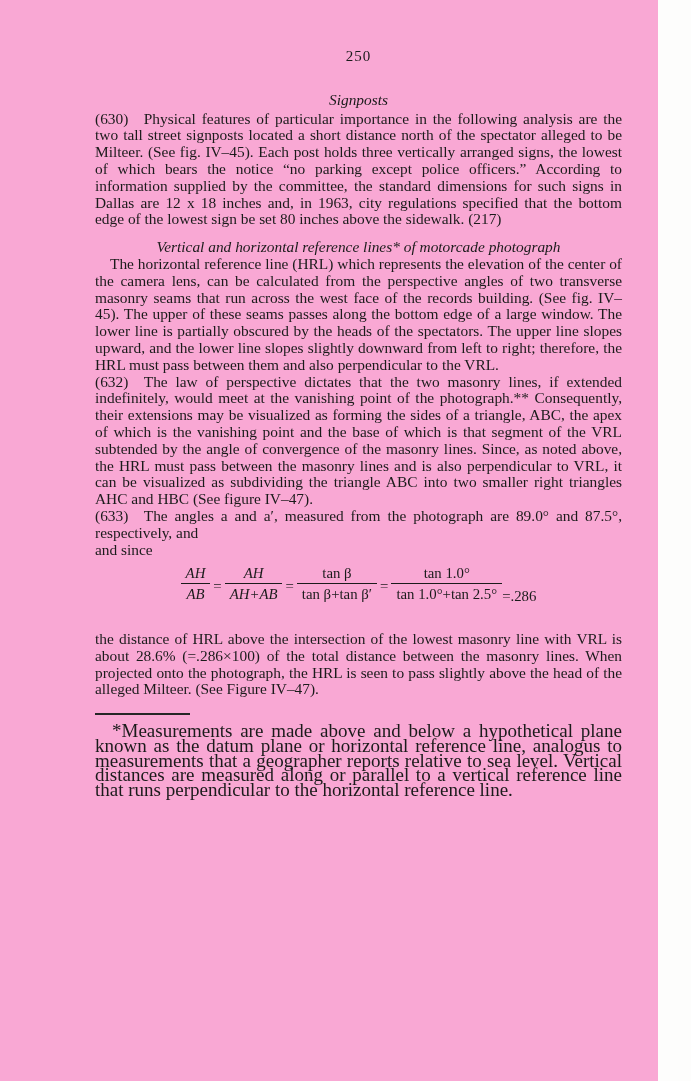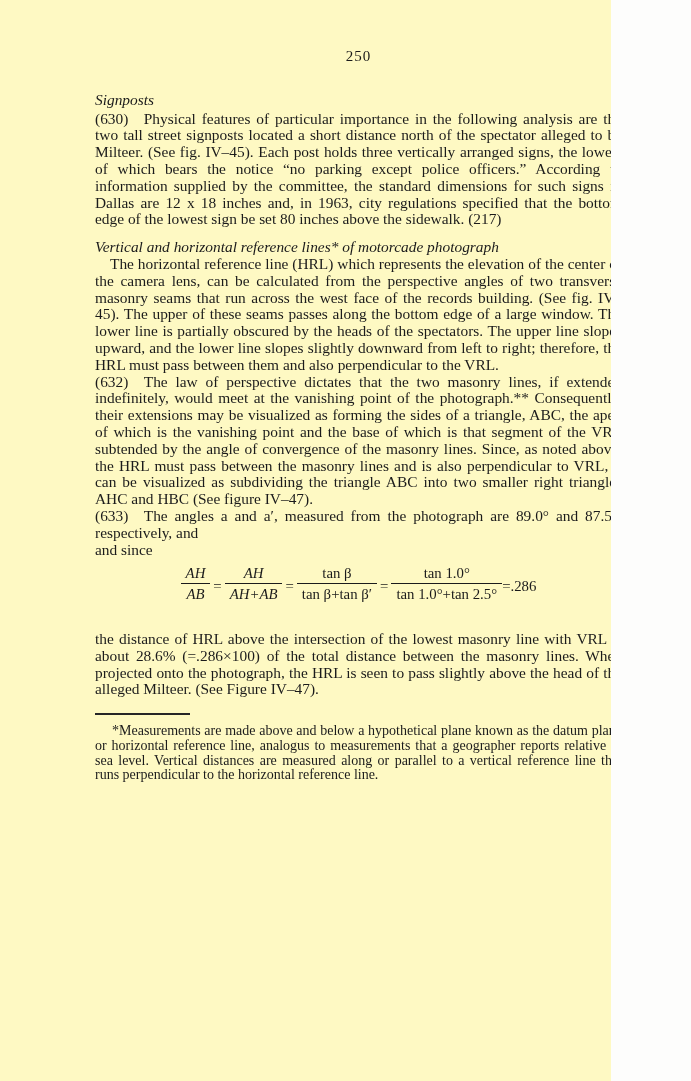--- a/index.html
+++ b/index.html
@@ -3,42 +3,42 @@
 <meta charset="utf-8">
 <style>
   html, body { margin: 0; padding: 0; }
   body {
     background: #fdfdfc;
     font-family: "Liberation Serif", "DejaVu Serif", serif;
     color: #1b1b1b;
   }
   .page {
     position: relative;
-    width: 611px;
+    width: 658px;
     height: 1081px;
-    background: #fef9c3;
+    background: #f9a8d4;
     overflow: hidden;
   }
   .content {
     position: absolute;
     left: 95px;
     top: 48px;
     width: 527px;
     font-size: 15.4px;
     line-height: 16.8px;
   }
   .page-number {
     text-align: center;
     font-size: 15px;
     letter-spacing: 1px;
   }
   .section-heading {
     font-style: italic;
     margin-top: 27px;
-    text-align: left;
+    text-align: center;
   }
   .section-heading.tight { margin-top: 11px; }
   p.body-par {
     margin: 0;
     text-align: justify;
   }
   p.body-par.first-after-heading { margin-top: 2px; }
   p.body-par.indent { text-indent: 15px; }
   .italic { }
   .equations-wrap {
@@ -66,30 +66,30 @@
   }
   .frac {
     display: inline-flex;
     flex-direction: column;
     align-items: center;
   }
   .frac .num { padding: 0 5px 2px; }
   .frac .den { border-top: 1.6px solid #1b1b1b; padding: 3px 5px 0; }
   .frac.var { font-style: italic; }
   .eq { padding: 0 3px; position: relative; top: 2px; }
-  .result { position: relative; top: 2px; }
+  .result { position: relative; top: 12px; }
   .footnote-rule {
     margin-top: 15px;
     width: 95px;
     height: 2px;
     background: #262626;
   }
   .footnotes {
     margin-top: 9px;
-    font-size: 14px;
+    font-size: 19px;
     line-height: 14.7px;
   }
   .footnotes p {
     margin: 0;
     text-align: justify;
     text-indent: 17px;
   }
   .smudge {
     position: absolute;
     background: #8a8a86;

